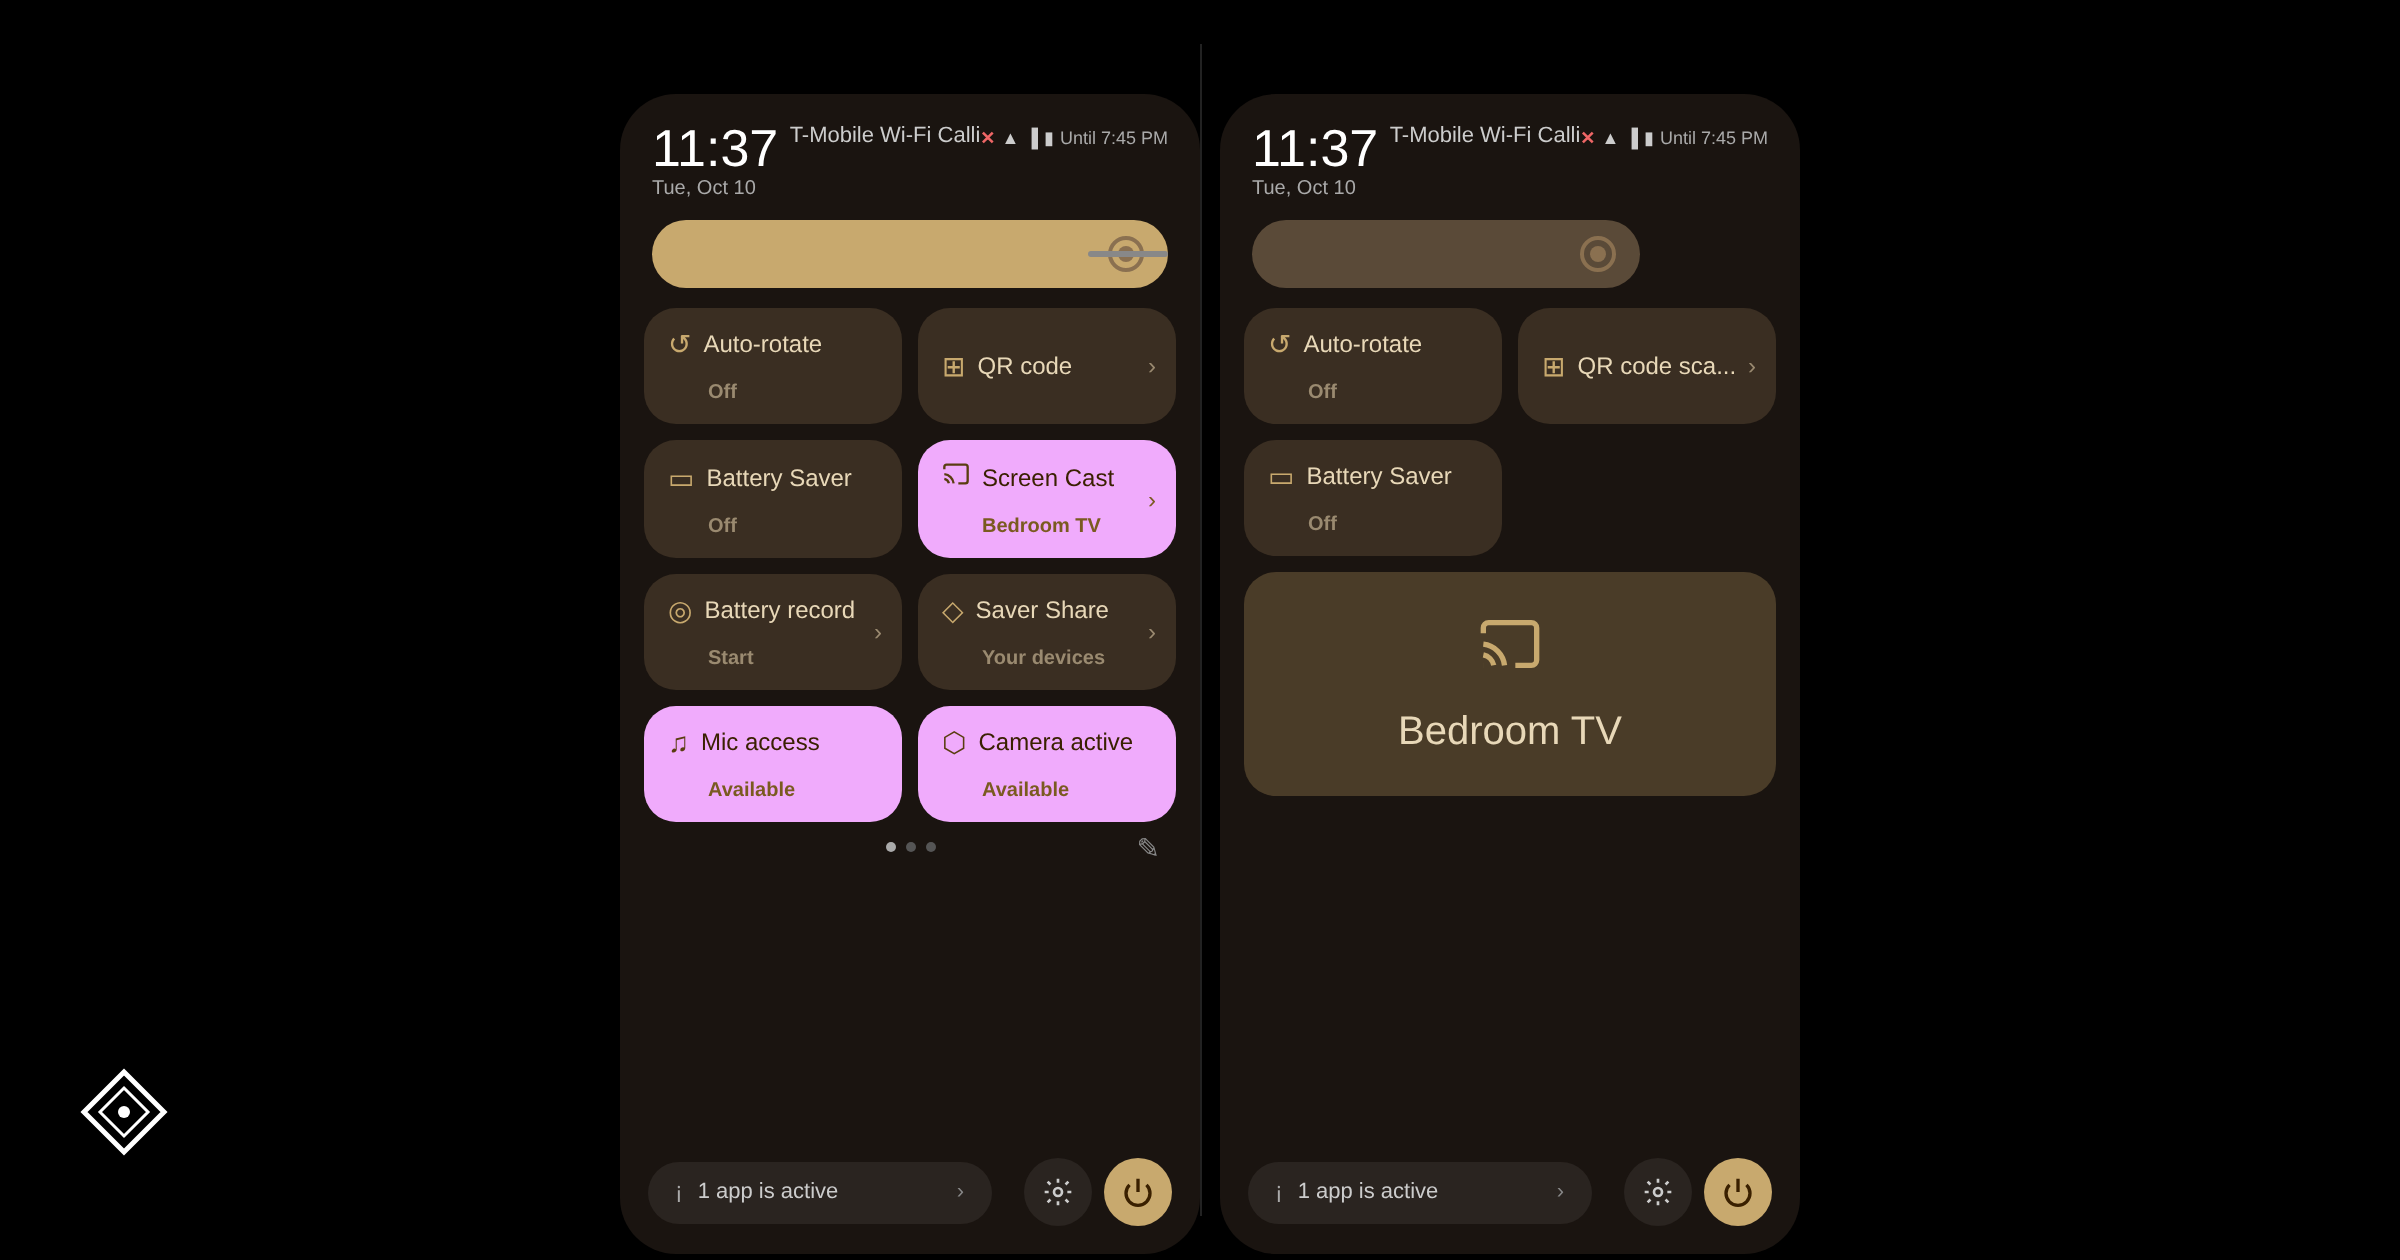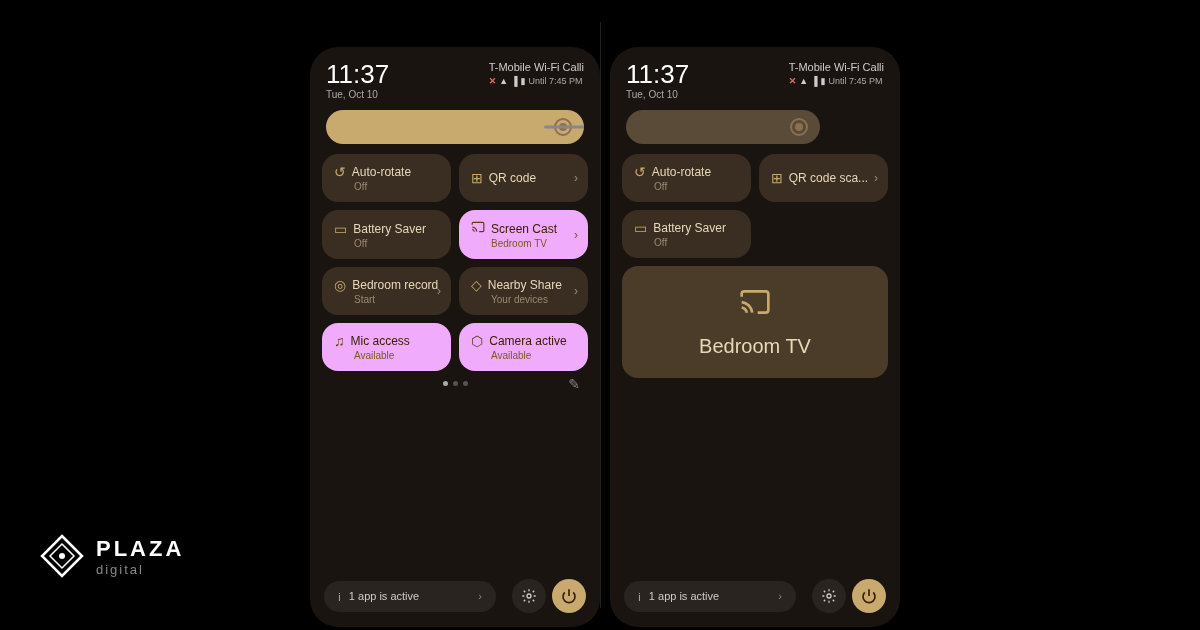--- a/index.html
+++ b/index.html
@@ -51,22 +51,22 @@
 
     .time {
       font-size: 26px;
       font-weight: 400;
       color: #fff;
       line-height: 1;
     }
 
     .status-right {
       display: flex;
-      flex-direction: column;
-      align-items: flex-start;
+      flex-direction: row;
+      align-items: center;
     }
 
     .carrier {
       font-size: 11px;
       color: #ccc;
       font-weight: 400;
     }
 
     .status-icons {
       display: flex;
@@ -180,22 +180,23 @@
       color: #e8d8b8;
     }
 
     .tile.active-light .tile-label {
       color: #3a2000;
     }
 
     .tile-sublabel {
       font-size: 10px;
       color: #9a8a70;
-      margin-top: 1px;
+      margin-top: 11px;
       padding-left: 20px;
+      font-weight: bold;
     }
 
     .tile.active-light .tile-sublabel {
       color: #7a5a20;
     }
 
     .tile-arrow {
       position: absolute;
       right: 10px;
       top: 50%;
@@ -434,29 +435,29 @@
           </div>
           <div class="tile-sublabel">Bedroom TV</div>
           <span class="tile-arrow">›</span>
         </div>
       </div>
 
       <div class="tiles-row">
         <div class="tile half">
           <div class="tile-header">
             <span class="tile-icon">◎</span>
-            <span class="tile-label">Bedroom record</span>
+            <span class="tile-label">Battery record</span>
           </div>
           <div class="tile-sublabel">Start</div>
           <span class="tile-arrow">›</span>
         </div>
         <div class="tile half">
           <div class="tile-header">
             <span class="tile-icon">◇</span>
-            <span class="tile-label">Nearby Share</span>
+            <span class="tile-label">Saver Share</span>
           </div>
           <div class="tile-sublabel">Your devices</div>
           <span class="tile-arrow">›</span>
         </div>
       </div>
 
       <div class="tiles-row">
         <div class="tile half active-light">
           <div class="tile-header">
             <span class="tile-icon">♫</span>
@@ -587,19 +588,15 @@
       </div>
     </div>
   </div>
 
   <div class="logo-area">
     <svg class="logo-diamond" viewBox="0 0 44 44">
       <polygon points="22,2 42,22 22,42 2,22" fill="none" stroke="#fff" stroke-width="2.5"></polygon>
       <polygon points="22,10 34,22 22,34 10,22" fill="none" stroke="#fff" stroke-width="1.5"></polygon>
       <circle cx="22" cy="22" r="3" fill="#fff"></circle>
     </svg>
-    <div>
-      <div class="logo-text">PLAZA</div>
-      <div class="logo-sub">digital</div>
-    </div>
   </div>
 
 </div>
 
 </body></html>

